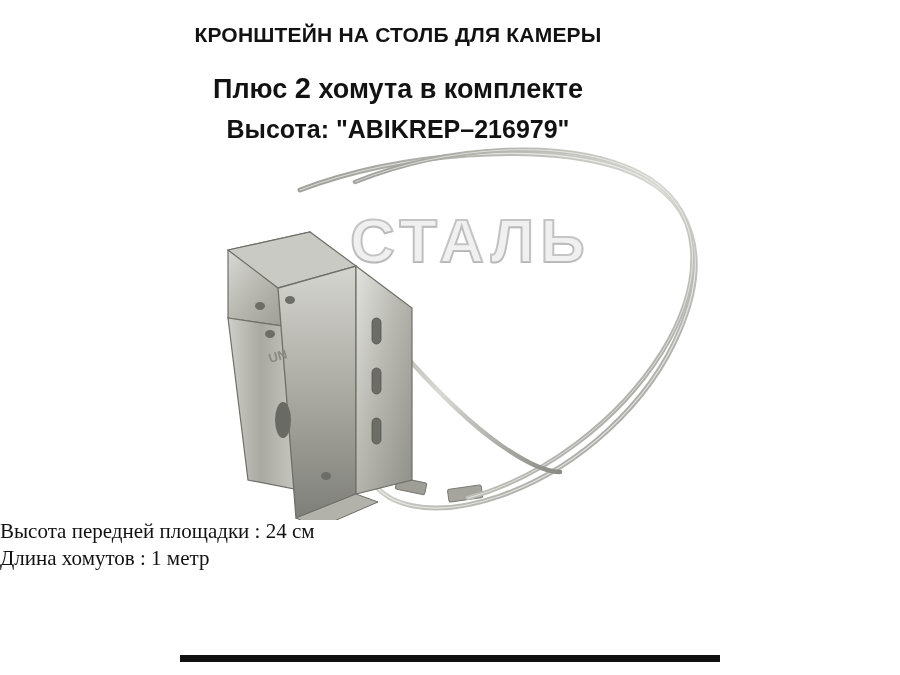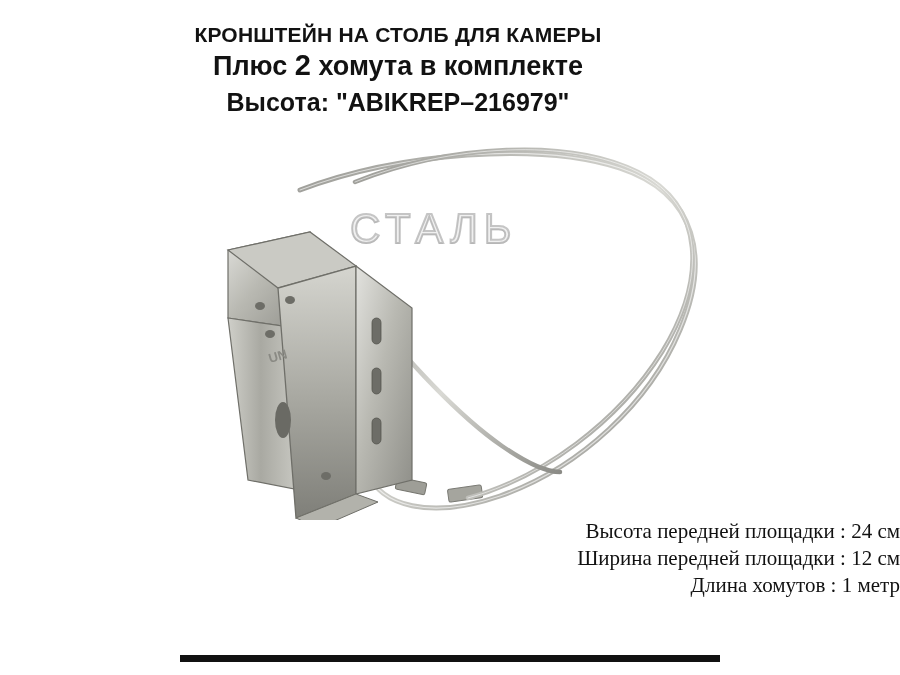--- a/index.html
+++ b/index.html
@@ -30,22 +30,22 @@
   .title-line1 {
     font-size: 21px;
     font-weight: 700;
     letter-spacing: 0.2px;
     line-height: 26px;
     white-space: nowrap;
   }
   .title-line2 {
     font-size: 27px;
     font-weight: 700;
-    line-height: 34px;
-    margin-top: 0;
+    line-height: 42px;
+    margin-top: 19px;
     white-space: nowrap;
   }
   .title-line2 .num {
     font-size: 29px;
     font-weight: 700;
   }
   .title-line3 {
     font-size: 25px;
     font-weight: 700;
     line-height: 32px;
@@ -66,38 +66,38 @@
   }
   .photo svg {
     display: block;
   }
 
   
   .watermark {
     position: absolute;
     left: 200px;
     top: 85px;
-    font-size: 42px;
-    font-weight: 400;
+    font-size: 62px;
+    font-weight: 700;
     letter-spacing: 6px;
     color: rgba(255,255,255,0.55);
     -webkit-text-stroke: 2px rgba(150,150,150,0.55);
     text-shadow: 0 1px 0 rgba(120,120,120,0.25);
     pointer-events: none;
     user-select: none;
     font-family: "Liberation Sans", sans-serif;
   }
 
   
   .specs {
     position: absolute;
     left: 0;
     top: 518px;
     width: 900px;
-    text-align: right;
+    text-align: left;
     color: #111111;
   }
   .spec-row {
     font-size: 21px;
     line-height: 27px;
     font-family: "Liberation Serif", serif;
     white-space: nowrap;
   }
 
   
@@ -189,19 +189,18 @@
 
         <text x="120" y="243" font-family="Liberation Sans, sans-serif" font-size="13" font-weight="700" fill="#8a8a84" transform="rotate(-16 120 243)">UN</text>
       </g>
     </svg>
 
     <div class="watermark">СТАЛЬ</div>
   </div>
 
   <div class="specs">
     <div class="spec-row">Высота передней площадки  : 24 см</div>
-    <div class="spec-row">Ширина передней площадки : 12 см</div>
     <div class="spec-row">Длина хомутов : 1 метр</div>
   </div>
 
   <div class="bottom-bar"></div>
 
 </div>
 
 </body></html>

